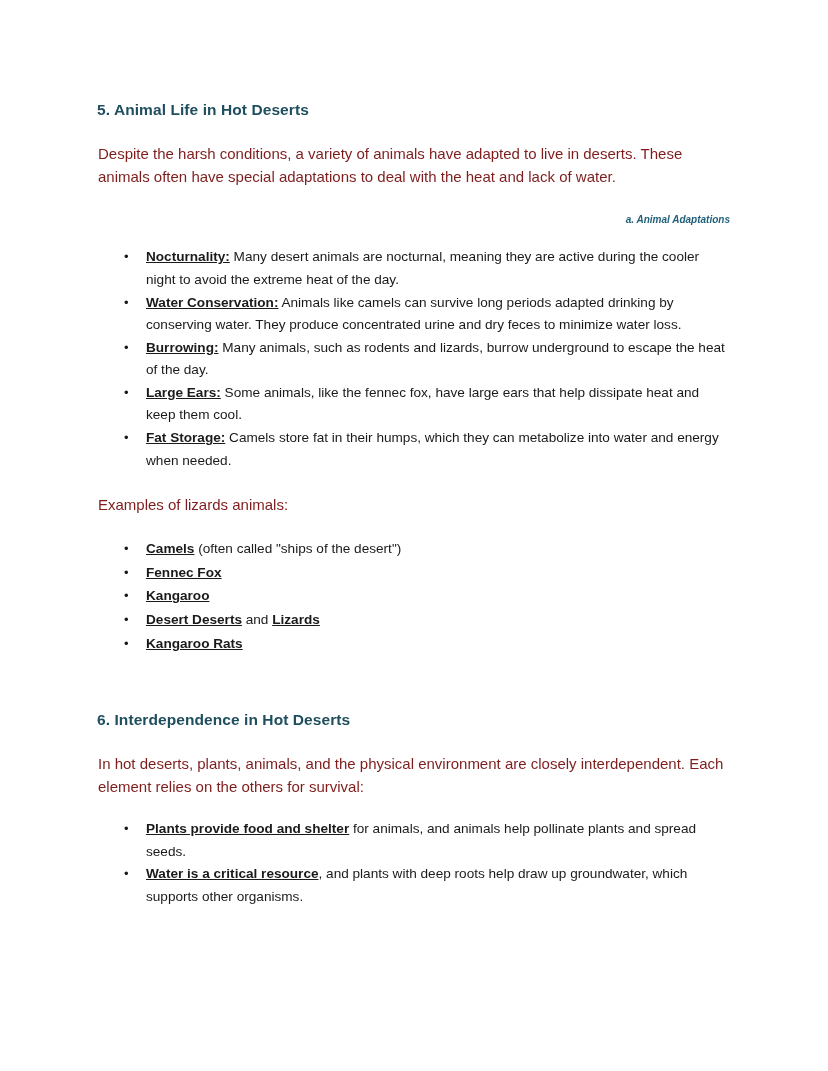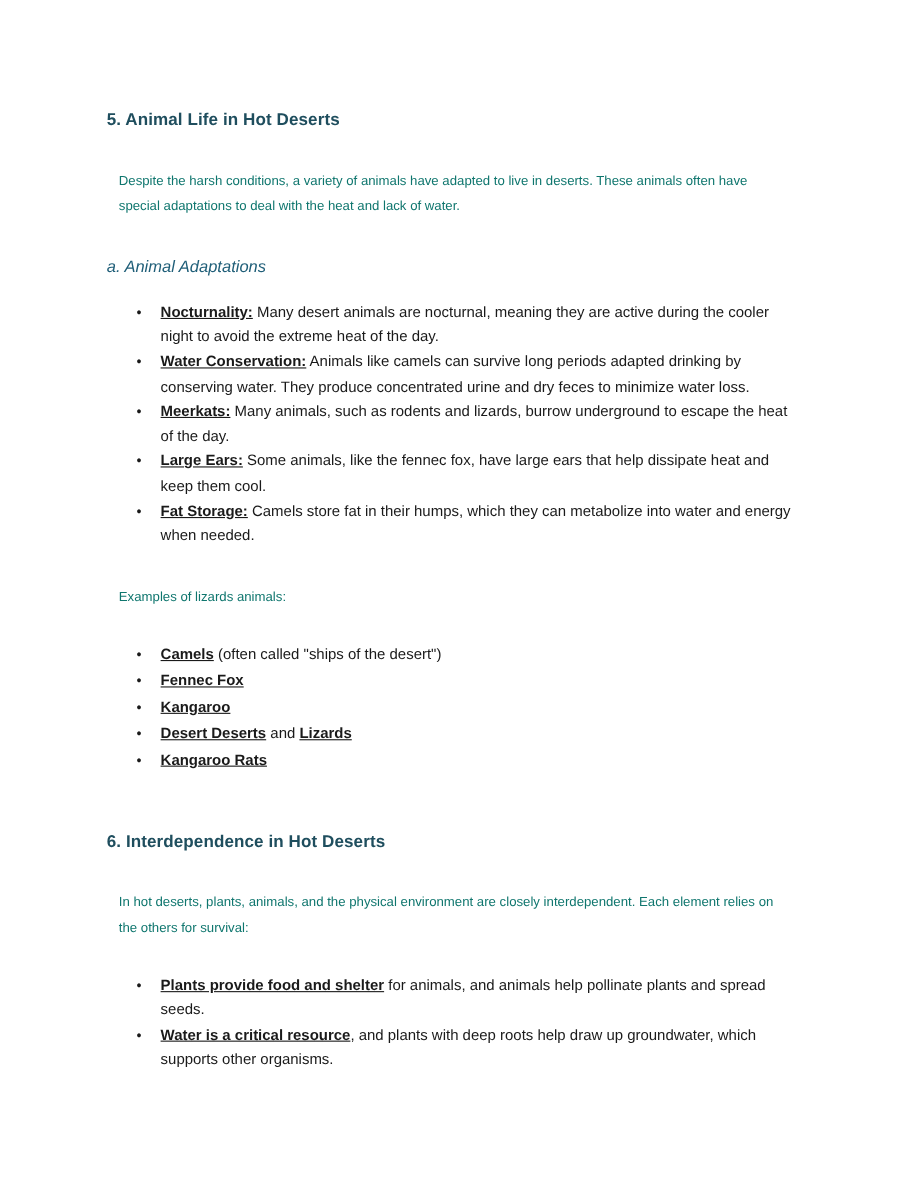--- a/index.html
+++ b/index.html
@@ -32,40 +32,41 @@
     margin: 0;
     padding: 0;
     line-height: 1.3;
     letter-spacing: 0.005em;
   }
   .section-block-gap {
     height: 54px;
   }
 
   p.body-text {
-    font-size: 12px;
+    font-size: 15px;
     line-height: 22.6px;
-    margin: 11px;
+    margin: 1px;
     padding: 0;
-    color: #0f766e;
+    color: #7f1d1d;
   }
   .gap-heading-to-para { height: 22px; }
   .gap-para-to-subhead { height: 24px; }
   .gap-subhead-to-list  { height: 20px; }
   .gap-list-to-para     { height: 21px; }
   .gap-para-to-list     { height: 19px; }
 
   h3.sub-heading {
-    font-size: 15px;
-    font-weight: normal;
+    font-size: 10px;
+    font-weight: bold;
     font-style: italic;
     color: #1F5E78;
     margin: 0;
     padding: 0;
     line-height: 1.3;
+    text-align: right;
   }
 
   ul.doc-list {
     list-style: none;
     margin: 0;
     padding: 0;
   }
   ul.doc-list > li {
     position: relative;
     padding-left: 49px;
@@ -115,21 +116,21 @@
       <li>
         <span class="bullet">•</span>
         <b>Nocturnality:</b><span> Many desert animals are nocturnal, meaning they are active during the cooler night to avoid the extreme heat of the day.</span>
       </li>
       <li>
         <span class="bullet">•</span>
         <b>Water Conservation:</b><span> Animals like camels can survive long periods adapted drinking by conserving water. They produce concentrated urine and dry feces to minimize water loss.</span>
       </li>
       <li>
         <span class="bullet">•</span>
-        <b>Meerkats:</b><span> Many animals, such as rodents and lizards, burrow underground to escape the heat of the day.</span>
+        <b>Burrowing:</b><span> Many animals, such as rodents and lizards, burrow underground to escape the heat of the day.</span>
       </li>
       <li>
         <span class="bullet">•</span>
         <b>Large Ears:</b><span> Some animals, like the fennec fox, have large ears that help dissipate heat and keep them cool.</span>
       </li>
       <li>
         <span class="bullet">•</span>
         <b>Fat Storage:</b><span> Camels store fat in their humps, which they can metabolize into water and energy when needed.</span>
       </li>
     </ul>

